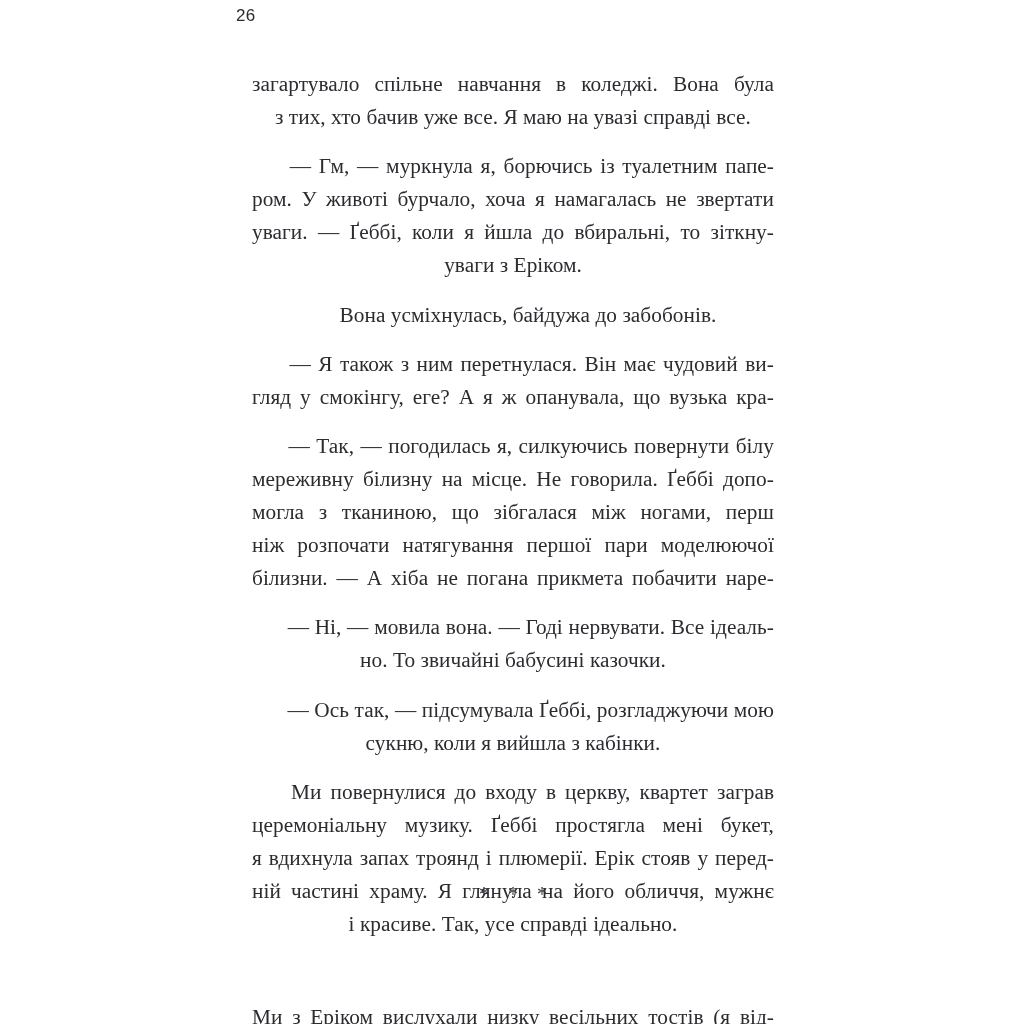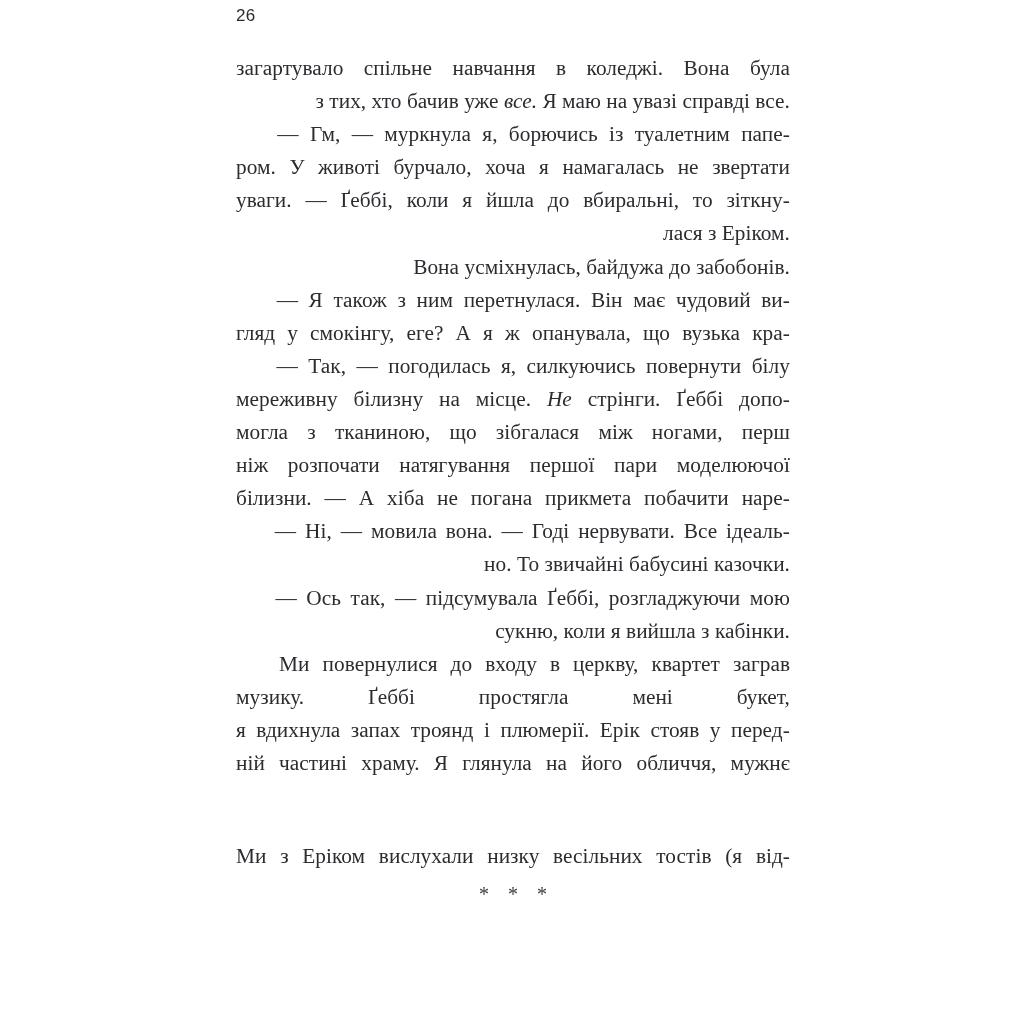--- a/index.html
+++ b/index.html
@@ -31,45 +31,44 @@
     color: #2b2b30;
     line-height: 1;
   }
   .textblock {
     position: absolute;
     left: 236px;
     top: 52px;
     width: 554px;
   }
   .para {
-    margin: 0;
+    margin: 16px;
     font-size: 21.3px;
     line-height: 33.1px;
-    text-align: right;
+    text-align: center;
     letter-spacing: 0.05px;
   }
   
   .line {
     display: block;
     white-space: nowrap;
   }
   .line.justify {
     display: flex;
     justify-content: space-between;
     white-space: normal;
   }
   .line.justify > .w {
     white-space: pre;
   }
   .indent {
     display: inline-block;
     width: 30px;
   }
   .it {
-    font-style: italic;
   }
   .scenebreak {
     position: absolute;
     left: 236px;
     top: 884px;
     width: 554px;
     text-align: center;
     font-size: 20px;
     letter-spacing: 7px;
     text-indent: 7px;
@@ -126,21 +125,21 @@
           <span class="w">—</span>
           <span class="w">Ґеббі,</span>
           <span class="w">коли</span>
           <span class="w">я</span>
           <span class="w">йшла</span>
           <span class="w">до</span>
           <span class="w">вбиральні,</span>
           <span class="w">то</span>
           <span class="w">зіткну-</span>
         </span>
-        <span class="line">лася з Еріком.</span>
+        <span class="line">уваги з Еріком.</span>
       </p>
       <p class="para">
         <span class="line"><span class="indent"></span>Вона усміхнулась, байдужа до забобонів.</span>
       </p>
       <p class="para">
         <span class="line justify">
           <span class="indent"></span>
           <span class="w">—</span>
           <span class="w">Я</span>
           <span class="w">також</span>
@@ -177,21 +176,21 @@
           <span class="w">силкуючись</span>
           <span class="w">повернути</span>
           <span class="w">білу</span>
         </span>
         <span class="line justify">
           <span class="w">мереживну</span>
           <span class="w">білизну</span>
           <span class="w">на</span>
           <span class="w">місце.</span>
           <span class="w it">Не</span>
-          <span class="w">стрінги.</span>
+          <span class="w">говорила.</span>
           <span class="w">Ґеббі</span>
           <span class="w">допо-</span>
         </span>
         <span class="line justify">
           <span class="w">могла</span>
           <span class="w">з</span>
           <span class="w">тканиною,</span>
           <span class="w">що</span>
           <span class="w">зібгалася</span>
           <span class="w">між</span>
@@ -254,20 +253,21 @@
           <span class="w">Ми</span>
           <span class="w">повернулися</span>
           <span class="w">до</span>
           <span class="w">входу</span>
           <span class="w">в</span>
           <span class="w">церкву,</span>
           <span class="w">квартет</span>
           <span class="w">заграв</span>
         </span>
         <span class="line justify">
+          <span class="w">церемоніальну</span>
           <span class="w">музику.</span>
           <span class="w">Ґеббі</span>
           <span class="w">простягла</span>
           <span class="w">мені</span>
           <span class="w">букет,</span>
         </span>
         <span class="line justify">
           <span class="w">я</span>
           <span class="w">вдихнула</span>
           <span class="w">запах</span>
@@ -283,20 +283,21 @@
           <span class="w">ній</span>
           <span class="w">частині</span>
           <span class="w">храму.</span>
           <span class="w">Я</span>
           <span class="w">глянула</span>
           <span class="w">на</span>
           <span class="w">його</span>
           <span class="w">обличчя,</span>
           <span class="w">мужнє</span>
         </span>
+        <span class="line">і красиве. Так, усе <span class="it">справді</span> ідеально.</span>
       </p>
       <p class="para" style="margin-top: 60px;">
         <span class="line justify">
           <span class="w">Ми</span>
           <span class="w">з</span>
           <span class="w">Еріком</span>
           <span class="w">вислухали</span>
           <span class="w">низку</span>
           <span class="w">весільних</span>
           <span class="w">тостів</span>

